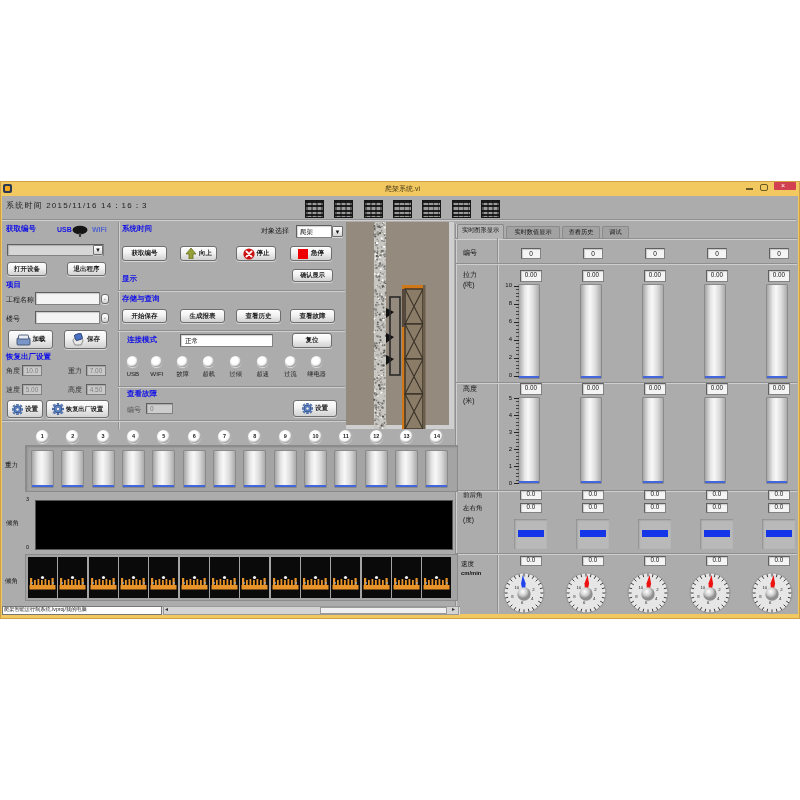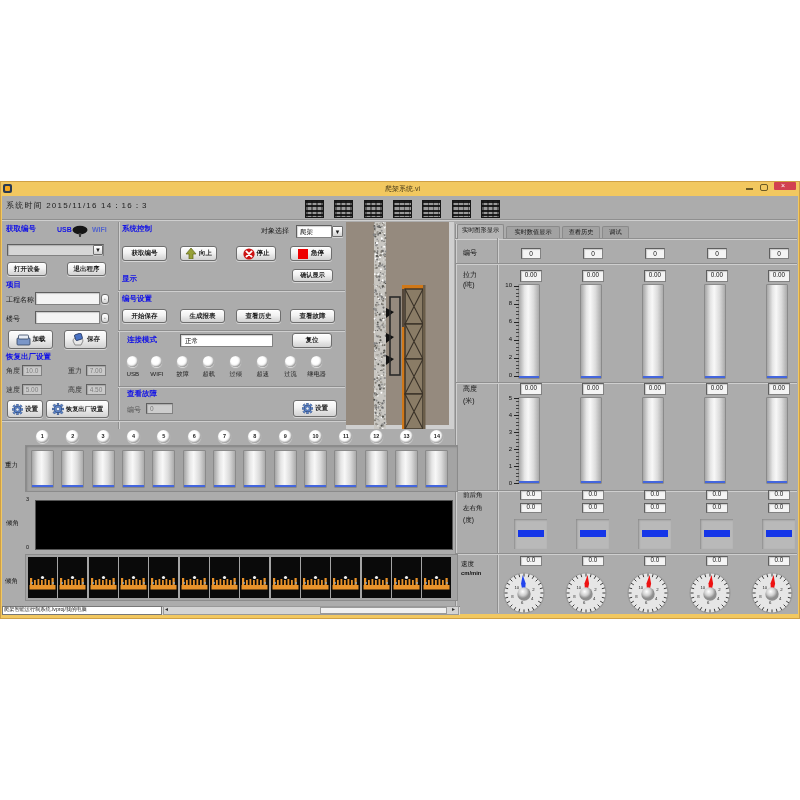--- a/index.html
+++ b/index.html
@@ -143,21 +143,21 @@
           <rect x="0" y="6" width="3" height="2"></rect>
           <rect x="11" y="6" width="3" height="2"></rect>
 <rect x="1.6" y="1.6" width="2.6" height="2.6" transform="rotate(45 2.9 2.9)"></rect>
           <rect x="9.8" y="1.6" width="2.6" height="2.6" transform="rotate(45 11.1 2.9)"></rect>
 <rect x="1.6" y="9.8" width="2.6" height="2.6" transform="rotate(45 2.9 11.1)"></rect>
           <rect x="9.8" y="9.8" width="2.6" height="2.6" transform="rotate(45 11.1 11.1)"></rect>
         </g>
 <circle cx="7" cy="7" r="2" fill="#e8eef8"></circle>
       </g>
     </svg>恢复出厂设置</div>
-<div class="t b" style="left:122px;top:225px;font-size:7.5px;color:#1414e6;">系统控制</div>
+<div class="t b" style="left:122px;top:225px;font-size:7.5px;color:#1414e6;">系统时间</div>
 <div class="t" style="left:261px;top:227px;font-size:7px;color:#1a1a1a;">对象选择</div>
 <div class="sunk" style="left:296px;top:225px;width:36px;height:13px;background:#fff;">
     <div class="t" style="left:0;top:50%;transform:translateY(-54%);width:100%;text-align:left;font-size:6.5px;color:#111;padding-left:3px;">爬架</div>
   </div>
 <div class="btn" style="left:332px;top:226px;width:11px;height:11px;border-radius:1px;font-size:6px;">▼</div>
 <div class="btn" style="left:122px;top:246px;width:45px;height:15px;font-size:6.5px;">获取编号</div>
 <div class="btn" style="left:180px;top:246px;width:37px;height:15px;font-size:6.5px;">
 <svg width="12" height="11" viewBox="0 0 12 11" style="margin-right:2px">
       <path d="M6 0 L11 6 L8 6 L8 11 L4 11 L4 6 L1 6 Z" fill="#97a037" stroke="#5f661e" stroke-width=".7"></path>
     </svg>向上</div>
@@ -166,21 +166,21 @@
       <circle cx="6" cy="6" r="5.6" fill="#cc1111"></circle>
       <path d="M3.4 3.4 L8.6 8.6 M8.6 3.4 L3.4 8.6" stroke="#fff" stroke-width="1.8" stroke-linecap="round"></path>
     </svg>停止</div>
 <div class="btn" style="left:290px;top:246px;width:42px;height:15px;font-size:6.5px;">
 <svg width="10" height="10" viewBox="0 0 10 10" style="margin-right:3px">
       <rect x="0" y="0" width="10" height="10" fill="#ee0000"></rect>
     </svg>急停</div>
 <div class="t b" style="left:122px;top:275px;font-size:7.5px;color:#1414e6;">显示</div>
 <div class="btn" style="left:292px;top:269px;width:41px;height:13px;font-size:6.2px;">确认显示</div>
 <div style="position:absolute;left:118px;top:290px;width:227px;height:1px;background:#8f8f8f;box-shadow:0 1px 0 #cfcfcf;"></div>
-<div class="t b" style="left:122px;top:295px;font-size:7.5px;color:#1414e6;">编号设置</div>
+<div class="t b" style="left:122px;top:295px;font-size:7.5px;color:#1414e6;">存储与查询</div>
 <div class="btn" style="left:122px;top:309px;width:45px;height:14px;font-size:6.5px;">开始保存</div>
 <div class="btn" style="left:180px;top:309px;width:45px;height:14px;font-size:6.5px;">生成报表</div>
 <div class="btn" style="left:236px;top:309px;width:45px;height:14px;font-size:6.5px;">查看历史</div>
 <div class="btn" style="left:290px;top:309px;width:45px;height:14px;font-size:6.5px;">查看故障</div>
 <div style="position:absolute;left:118px;top:330px;width:227px;height:1px;background:#8f8f8f;box-shadow:0 1px 0 #cfcfcf;"></div>
 <div class="t b" style="left:127px;top:336px;font-size:7.5px;color:#1414e6;">连接模式</div>
 <div class="sunk" style="left:180px;top:334px;width:93px;height:13px;background:#fff;">
     <div class="t" style="left:0;top:50%;transform:translateY(-54%);width:100%;text-align:left;font-size:6.5px;color:#111;padding-left:4px;">正常</div>
   </div>
 <div class="btn" style="left:292px;top:333px;width:40px;height:15px;font-size:6.5px;">复位</div>

